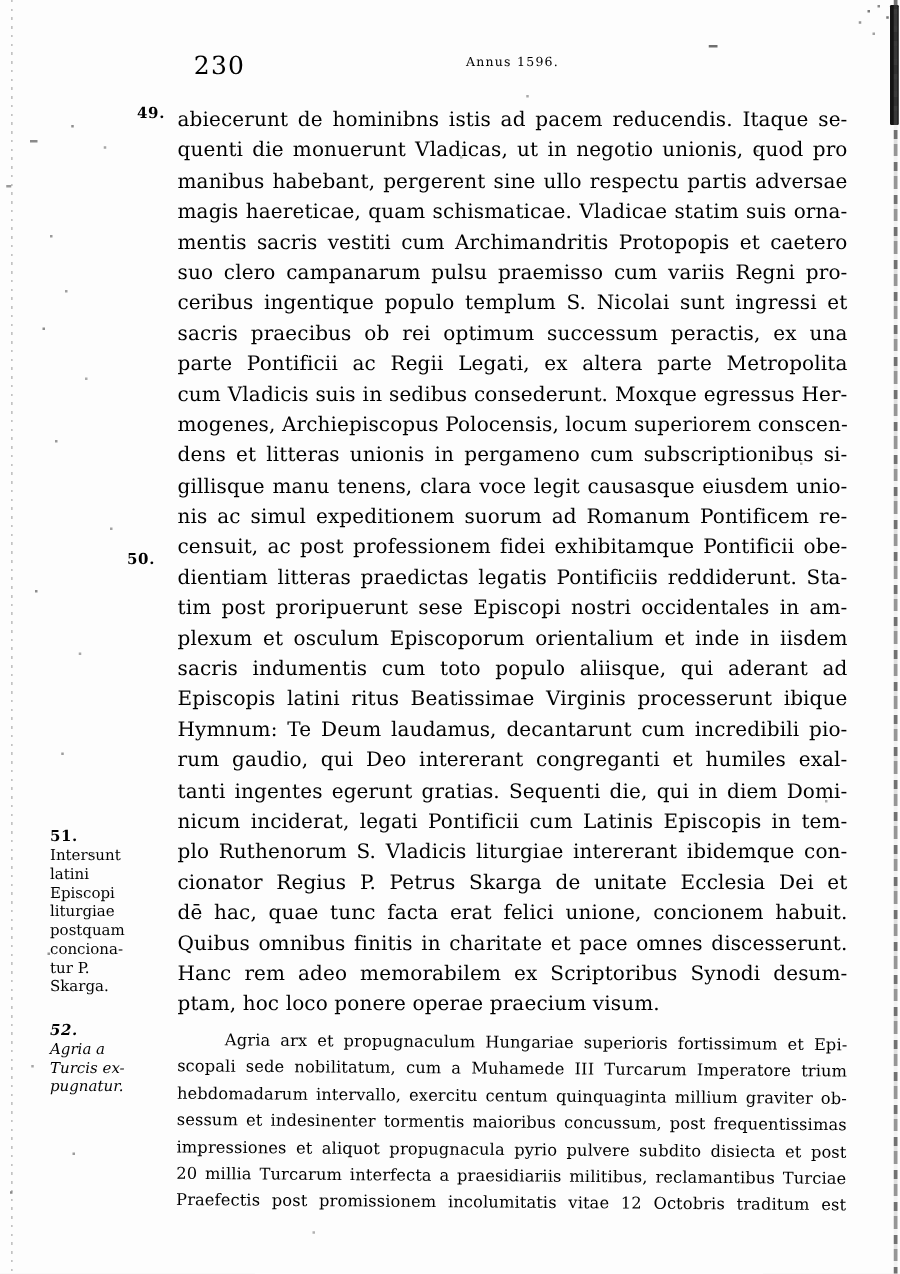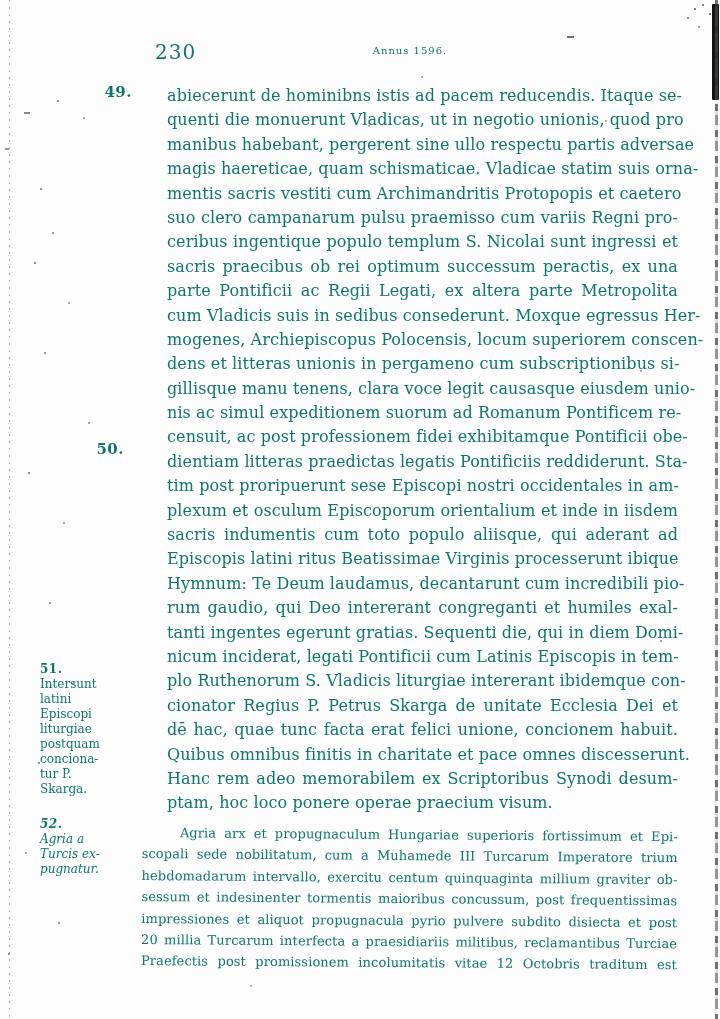--- a/index.html
+++ b/index.html
@@ -3,57 +3,57 @@
 <meta charset="utf-8">
 <style>
   html,body{margin:0;padding:0;}
   body{background:#e8e8e8;}
   .page{
     position:relative;
     width:720px;height:1019px;
     background:#fdfdfd;
     overflow:hidden;
     font-family:"DejaVu Serif","Liberation Serif",serif;
-    color:#0f766e;
+    color:#000000;
   }
   
   .page-number{
     position:absolute;left:155px;top:40px;
     font-size:20px;letter-spacing:1px;
   }
   .running-head{
     position:absolute;left:142px;top:45px;width:536px;
     text-align:center;font-size:10px;letter-spacing:1px;
   }
   
   .body-main{
     position:absolute;left:142px;top:84px;width:536px;
     font-size:16px;line-height:24.4px;letter-spacing:.1px;
   }
   .bodyline{
     text-align:justify;
     text-align-last:justify;
-    height:24.4px;white-space:nowrap;margin-left:25px;
+    height:24.4px;white-space:nowrap;
   }
   .body-main .bodyline:last-child{text-align-last:left;}
   
   .body-small{
     position:absolute;left:142px;top:822px;width:536px;
     font-size:13px;line-height:21.4px;letter-spacing:.1px;
     transform:rotate(.45deg);transform-origin:0 0;
   }
   .smallline{
     text-align:justify;text-align-last:justify;
     height:21.4px;white-space:nowrap;
   }
   .body-small .smallline:first-child{text-indent:38px;}
   
   .margin-num{
     position:absolute;left:40px;width:92px;
-    text-align:right;font-size:15px;font-weight:bold;letter-spacing:.5px;
+    text-align:right;font-size:12px;font-weight:bold;letter-spacing:.5px;
   }
   .n49{top:83px;}
   .n50{top:440px;width:84px;}
   .margin-note{
     position:absolute;left:40px;width:96px;
     text-align:left;font-size:12px;line-height:15px;
   }
   .note51{top:662px;}
   .note52{top:817px;font-style:italic;}
   .mnum{font-weight:bold;letter-spacing:.5px;}

